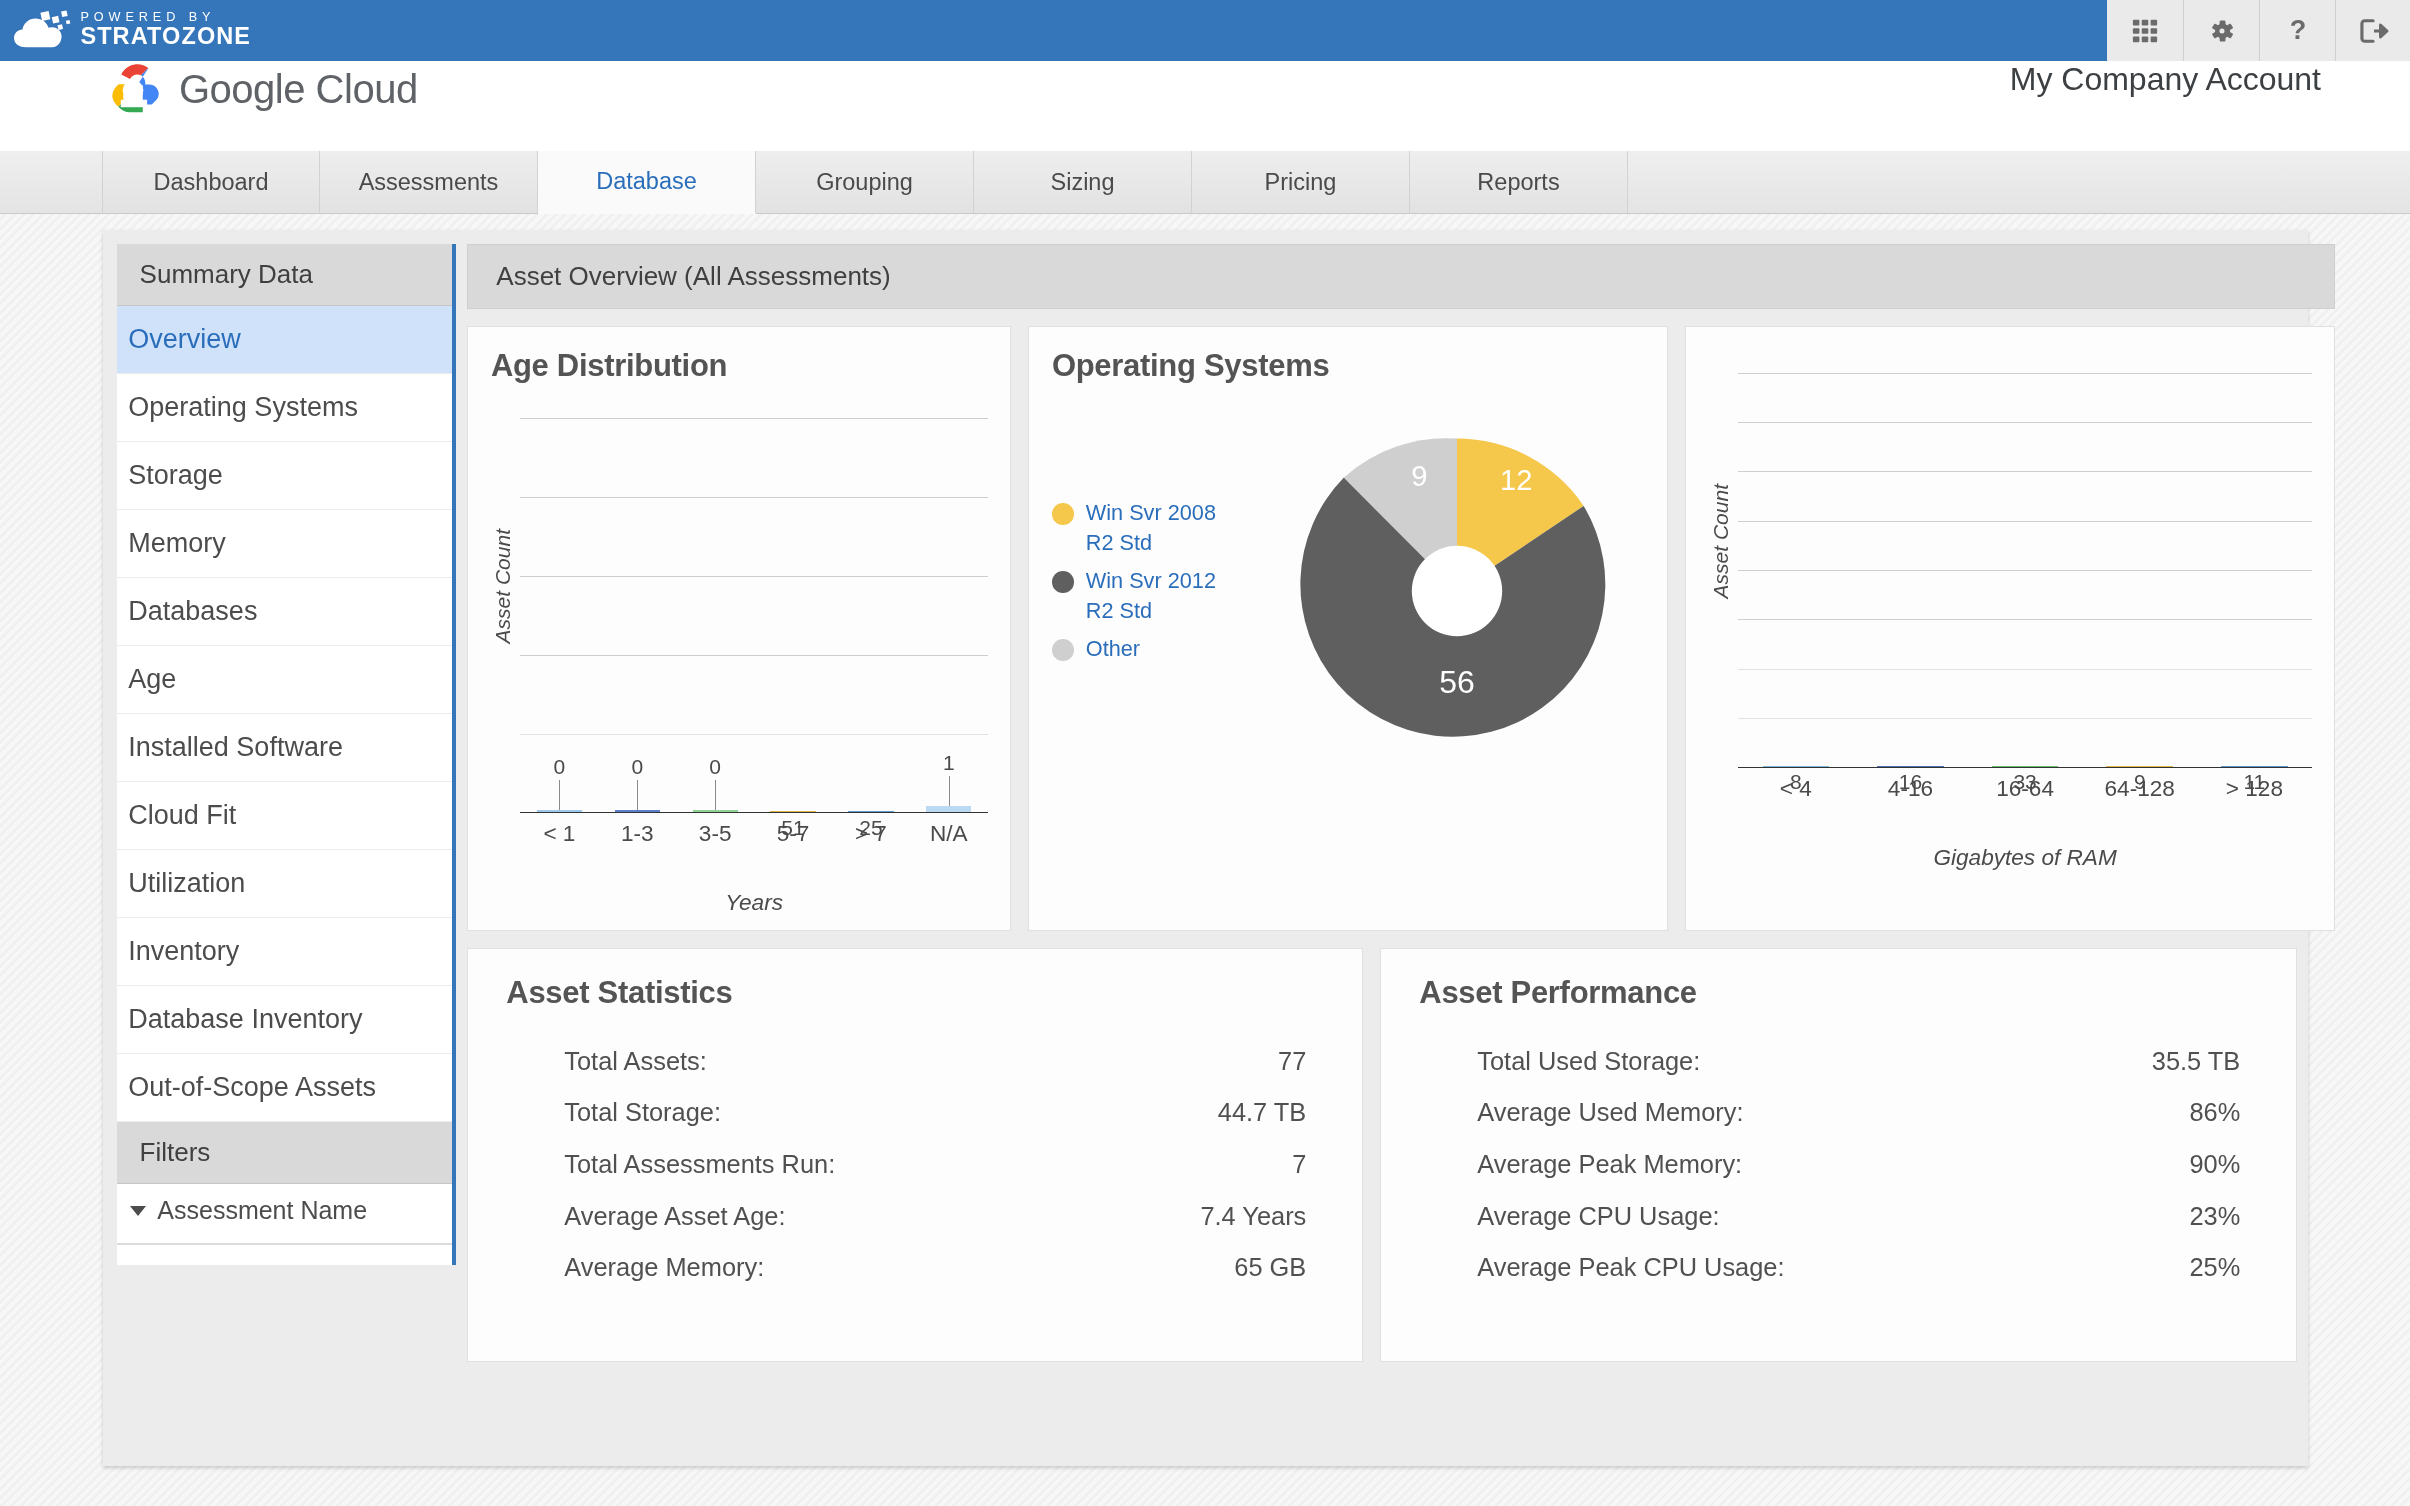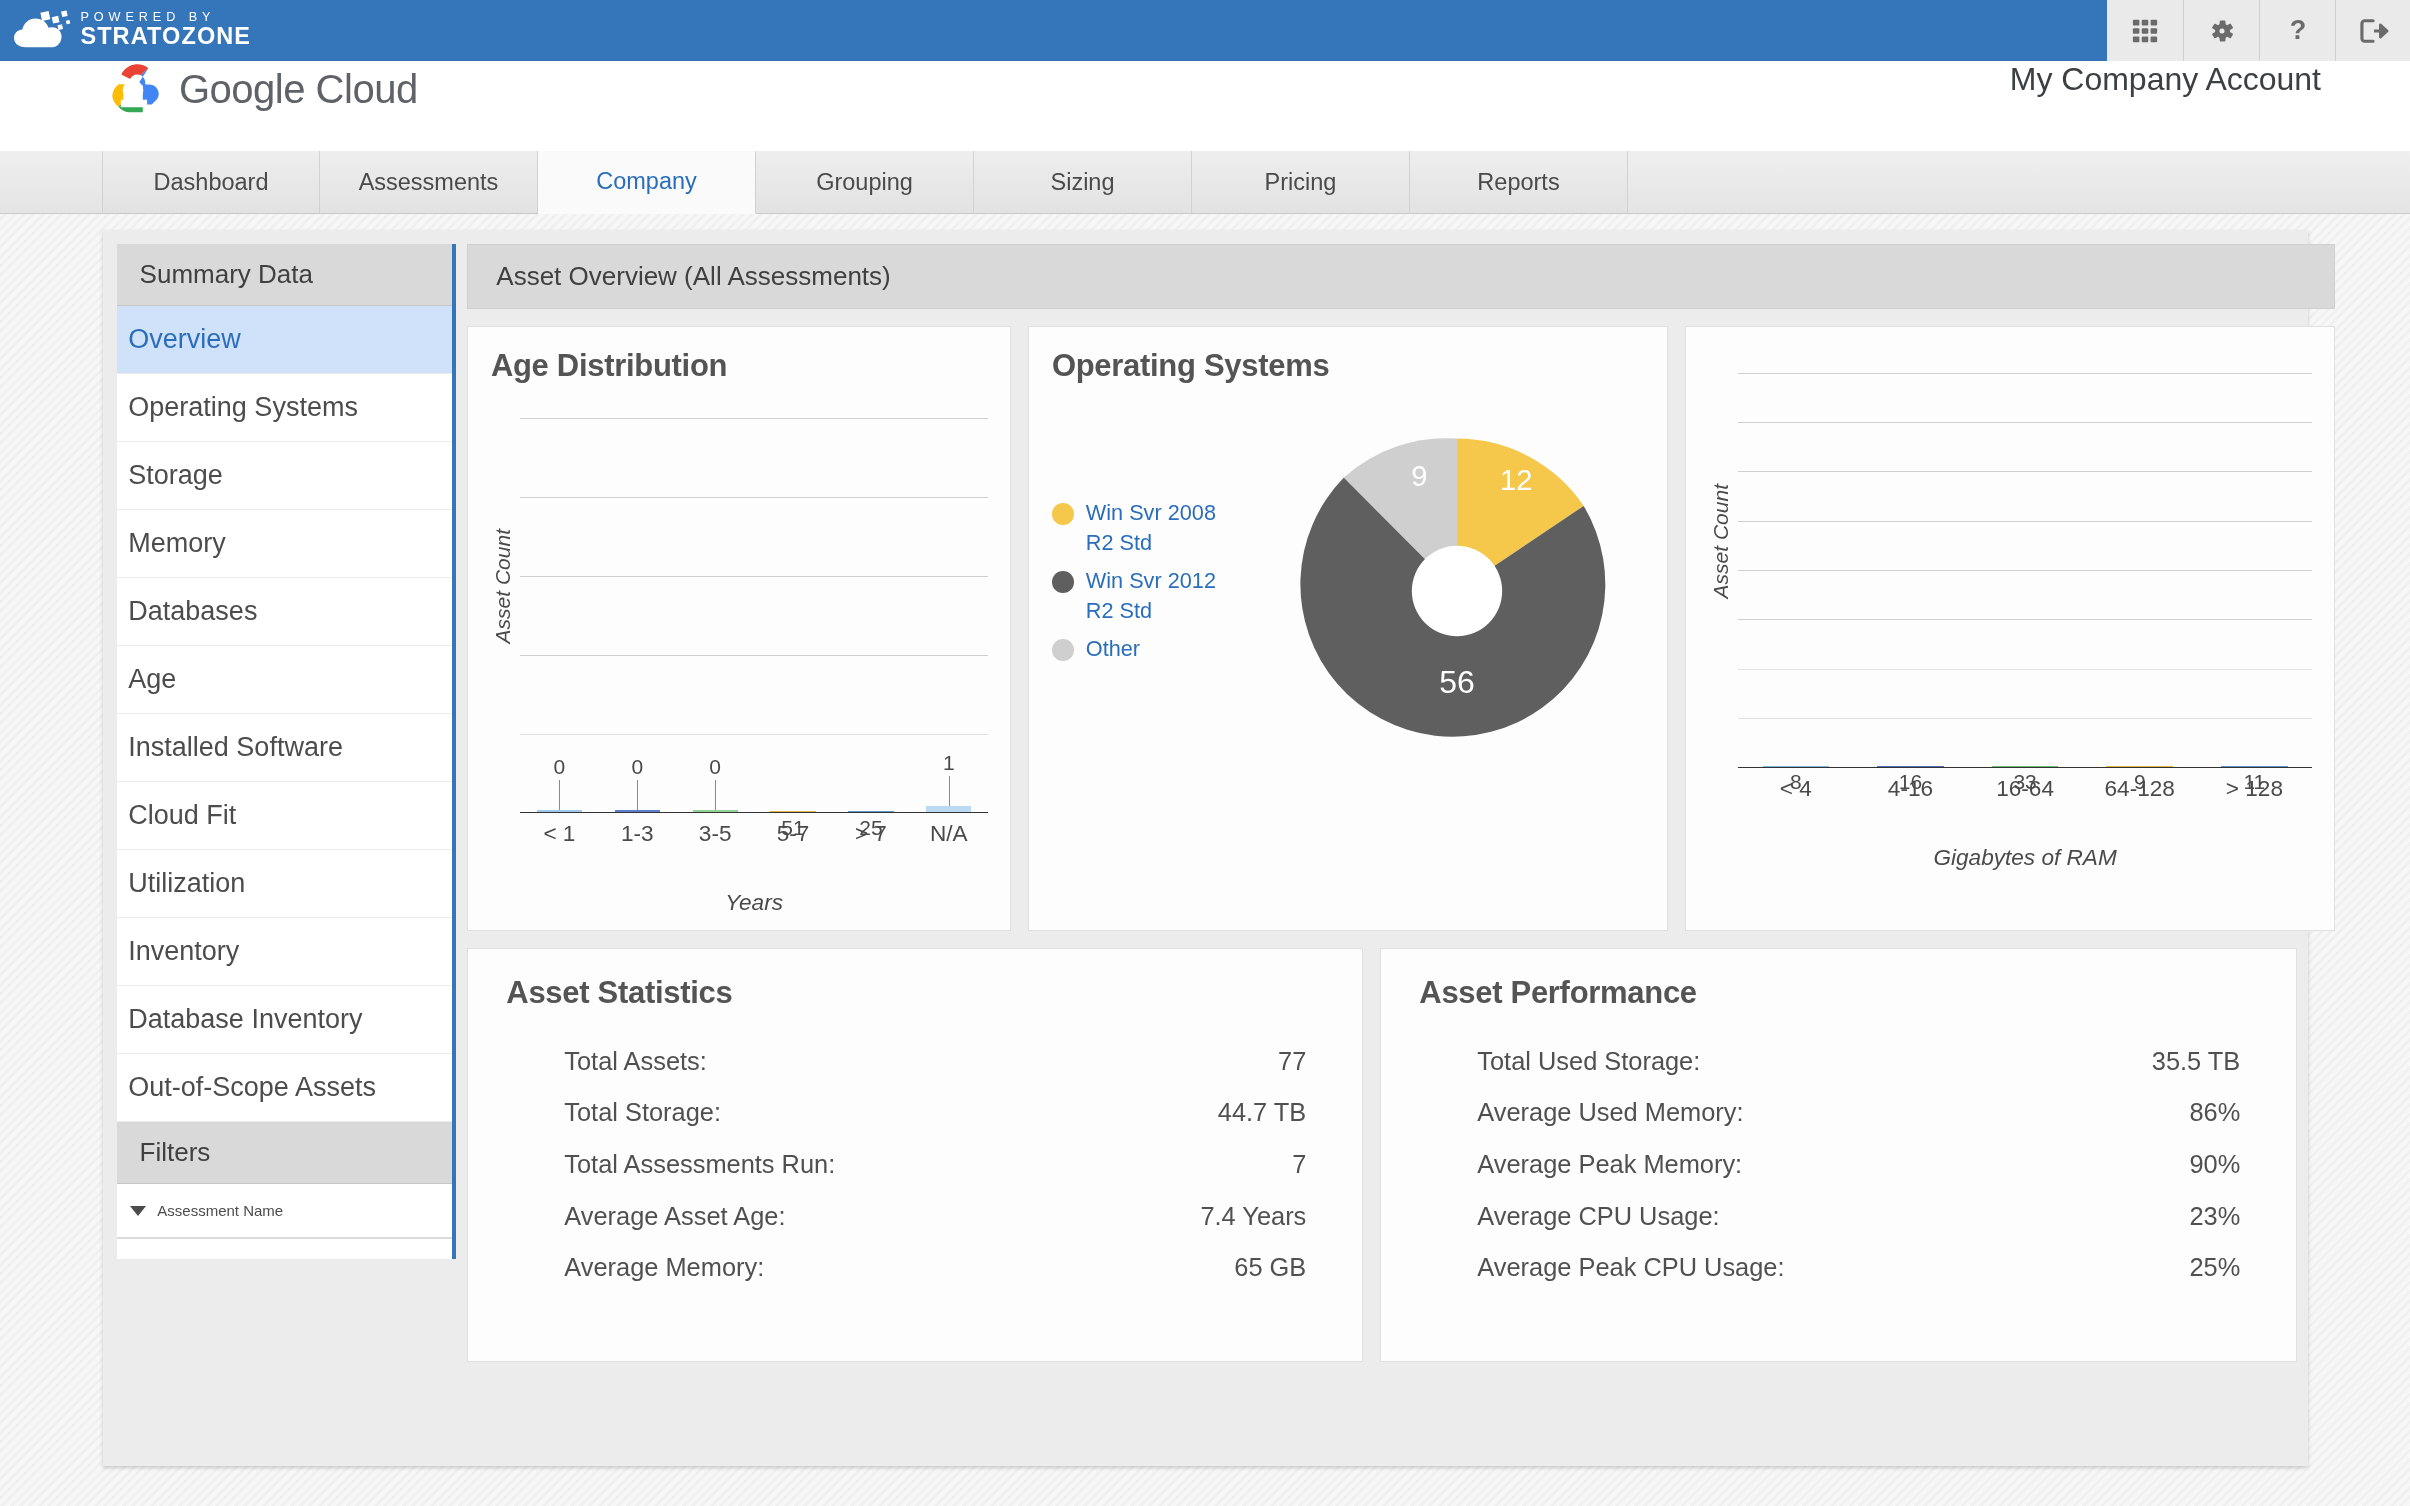--- a/index.html
+++ b/index.html
@@ -138,23 +138,23 @@
     color: #4c4c4c;
     padding: 18px 0 18px 11.3px;
     border-bottom: 0.9px solid #ececec;
     background: #fff;
   }
   .side-item.active {
     background: #cfe2fa;
     color: #2a6ebb;
   }
   .side-filter {
-    font-size: 15px;
+    font-size: 25px;
     color: #4c4c4c;
-    padding: 18px 0 18px 13px;
+    padding: 12px 0 18px 13px;
     border-bottom: 0.9px solid #dcdcdc;
     display: flex; align-items: center; gap: 11.3px;
   }
   .caret {
     width: 0; height: 0;
     border-left: 8.5px solid transparent;
     border-right: 8.5px solid transparent;
     border-top: 10.4px solid #4c4c4c;
   }
   .side-tail { height: 21px; background: #fff; border-top: 0.9px solid #dcdcdc; }
@@ -336,21 +336,21 @@
       </svg>
     </span>
     <span class="gc-word"><b>Google</b> <span>Cloud</span></span>
   </div>
   <div class="account-name">My Company Account</div>
 </div>
 
 <div class="navbar">
   <div class="navtab">Dashboard</div>
   <div class="navtab">Assessments</div>
-  <div class="navtab active">Company</div>
+  <div class="navtab active">Database</div>
   <div class="navtab">Grouping</div>
   <div class="navtab">Sizing</div>
   <div class="navtab">Pricing</div>
   <div class="navtab">Reports</div>
 </div>
 
 <div class="content">
 
   <div class="sidebar">
     <div class="side-head">Summary Data</div>

